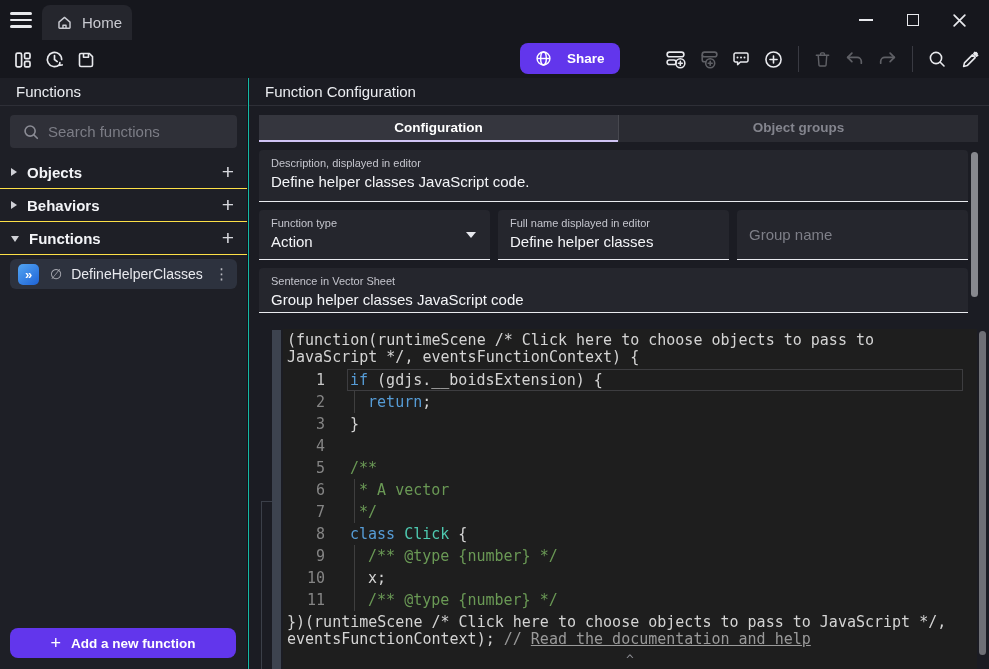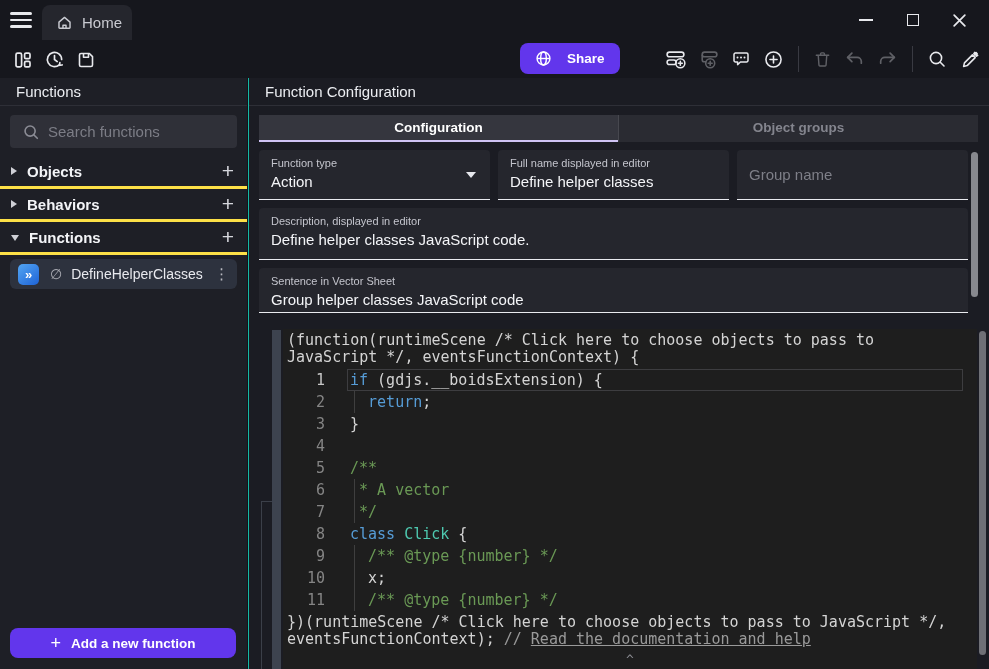--- a/index.html
+++ b/index.html
@@ -31,21 +31,21 @@
   .tb-right { position:absolute; right:9px; top:7px; display:flex; align-items:center; gap:12px; height:24px; }
   .tb-sep { width:1px; height:26px; background:#393a42; margin:0 2px; }
 
   
   .sidebar { position:absolute; left:0; top:78px; width:248px; bottom:0; background:#1e1f26; border-right:1px solid #121318; }
   .panel-header { height:28px; line-height:28px; padding-left:16px; font-size:15px; color:#eceef2; border-bottom:1px solid #2e2f37; }
   .search-wrap { margin:9px 10px 8px 10px; position:relative; }
   .search-input { width:100%; height:33px; background:#2f3038; border:none; border-radius:4px; padding:0 10px 0 38px; color:#e6e7eb; font-size:15px; font-family:"Liberation Sans", sans-serif; outline:none; }
   .search-input::placeholder { color:#7c7d86; }
   .search-wrap svg { position:absolute; left:12px; top:8px; color:#8b8c95; }
-  .tree-row { height:33px; display:flex; align-items:center; padding:0 13px 0 11px; border-bottom:3px solid #fde047; cursor:pointer; }
+  .tree-row { height:33px; display:flex; align-items:center; padding:0 13px 0 11px; border-bottom:1px solid #fde047; cursor:pointer; }
   .tree-row:first-of-type { border-top:1px solid #2a2b33; }
   .chev-r { width:0; height:0; border-left:6px solid #cfd0d6; border-top:4.5px solid transparent; border-bottom:4.5px solid transparent; margin-right:10px; }
   .chev-d { width:0; height:0; border-top:6px solid #cfd0d6; border-left:4.5px solid transparent; border-right:4.5px solid transparent; margin-right:10px; margin-top:2px; }
   .tree-lbl { font-weight:bold; font-size:15px; color:#f3f4f7; }
   .tree-plus { margin-left:auto; font-size:21px; font-weight:400; color:#d6d7dd; line-height:20px; cursor:pointer; }
   .func-item { margin:4px 10px; height:30px; background:#2d323e; border-radius:6px; display:flex; align-items:center; padding:0 8px; cursor:pointer; }
   .func-icon { width:21px; height:21px; border-radius:5px; background:linear-gradient(140deg,#53a6f3,#1e63d6); color:#fff; font-weight:bold; font-size:13px; display:flex; align-items:center; justify-content:center; flex:none; }
   .private-glyph { color:#a9aab2; font-size:14px; margin:0 9px 0 11px; }
   .func-label { font-size:14px; color:#e8e9ee; }
   .kebab { margin-left:auto; color:#b9bac1; font-size:15px; letter-spacing:0; cursor:pointer; }
@@ -272,37 +272,37 @@
   <div class="main">
     <div class="panel-header">Function Configuration</div>
 
     <div class="tabs">
       <div class="tab-btn active">Configuration</div>
       <div class="tab-btn">Object groups</div>
     </div>
 
     <div class="form">
       <div class="form-row">
+        <div class="field grow wide">
+          <div class="lbl">Description, displayed in editor</div>
+          <div class="val">Define helper classes JavaScript code.</div>
+        </div>
+      </div>
+      <div class="form-row">
         <div class="field grow select">
           <div class="lbl">Function type</div>
           <div class="val">Action</div>
           <div class="dd-arrow"></div>
         </div>
         <div class="field grow">
           <div class="lbl">Full name displayed in editor</div>
           <div class="val">Define helper classes</div>
         </div>
         <div class="field grow placeholder-only">
           <div class="ph">Group name</div>
-        </div>
-      </div>
-      <div class="form-row">
-        <div class="field grow wide">
-          <div class="lbl">Description, displayed in editor</div>
-          <div class="val">Define helper classes JavaScript code.</div>
         </div>
       </div>
       <div class="form-row">
         <div class="field grow sentence">
           <div class="lbl">Sentence in Vector Sheet</div>
           <div class="val">Group helper classes JavaScript code</div>
         </div>
       </div>
     </div>
     <div class="form-scrollbar"></div>

